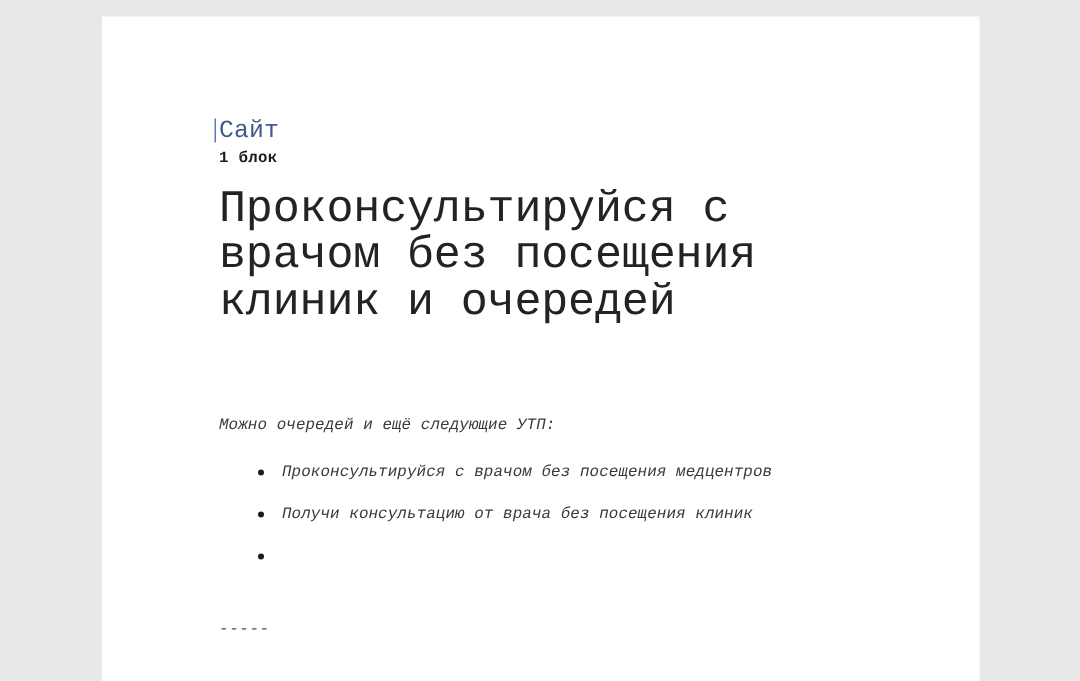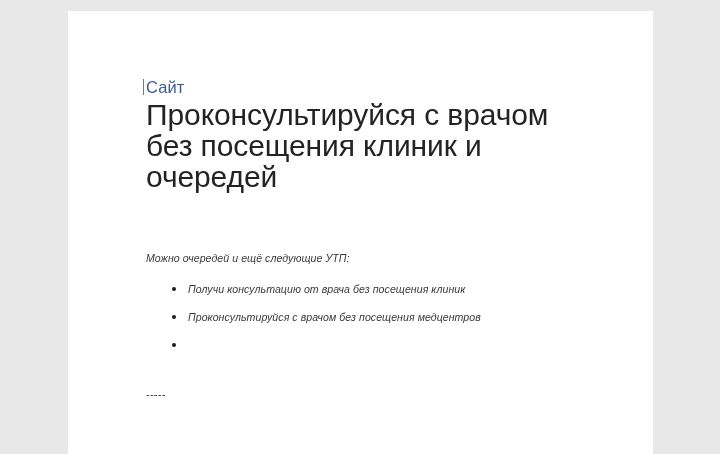--- a/index.html
+++ b/index.html
@@ -24,20 +24,21 @@
   }
 
   #doc-page {
     position: absolute;
     left: 68px;
     top: 11px;
     width: 585px;
     height: 443px;
     background: #ffffff;
     overflow: hidden;
+    font-family: Liberation Mono, monospace;
   }
 
   #doc-body {
     position: absolute;
     left: 78px;
     top: 66px;
     width: 440px;
   }
 
   
@@ -149,38 +150,39 @@
 
 <div id="doc-canvas">
   <div id="doc-page">
     <div id="doc-body">
 
       <div class="h1-line">
         <span class="caret"></span>
         <span>Сайт</span>
       </div>
 
+      <div class="label-bold">1 блок</div>
 
       <div class="big-title">Проконсультируйся с врачом без посещения клиник и очередей</div>
 
 
       <div class="spacer-44"></div>
 
       <p class="italic-line">Можно очередей и ещё следующие УТП:</p>
 
       <div class="spacer-14"></div>
 
       <ul class="utp-list">
         <li>
           <span class="bullet-dot"></span>
-          <span>Получи консультацию от врача без посещения клиник</span>
+          <span>Проконсультируйся с врачом без посещения медцентров</span>
         </li>
         <li>
           <span class="bullet-dot"></span>
-          <span>Проконсультируйся с врачом без посещения медцентров</span>
+          <span>Получи консультацию от врача без посещения клиник</span>
         </li>
         <li>
           <span class="bullet-dot"></span>
         </li>
       </ul>
 
       <div class="spacer-50"></div>
 
       <div class="dash-sep">-----</div>
 

